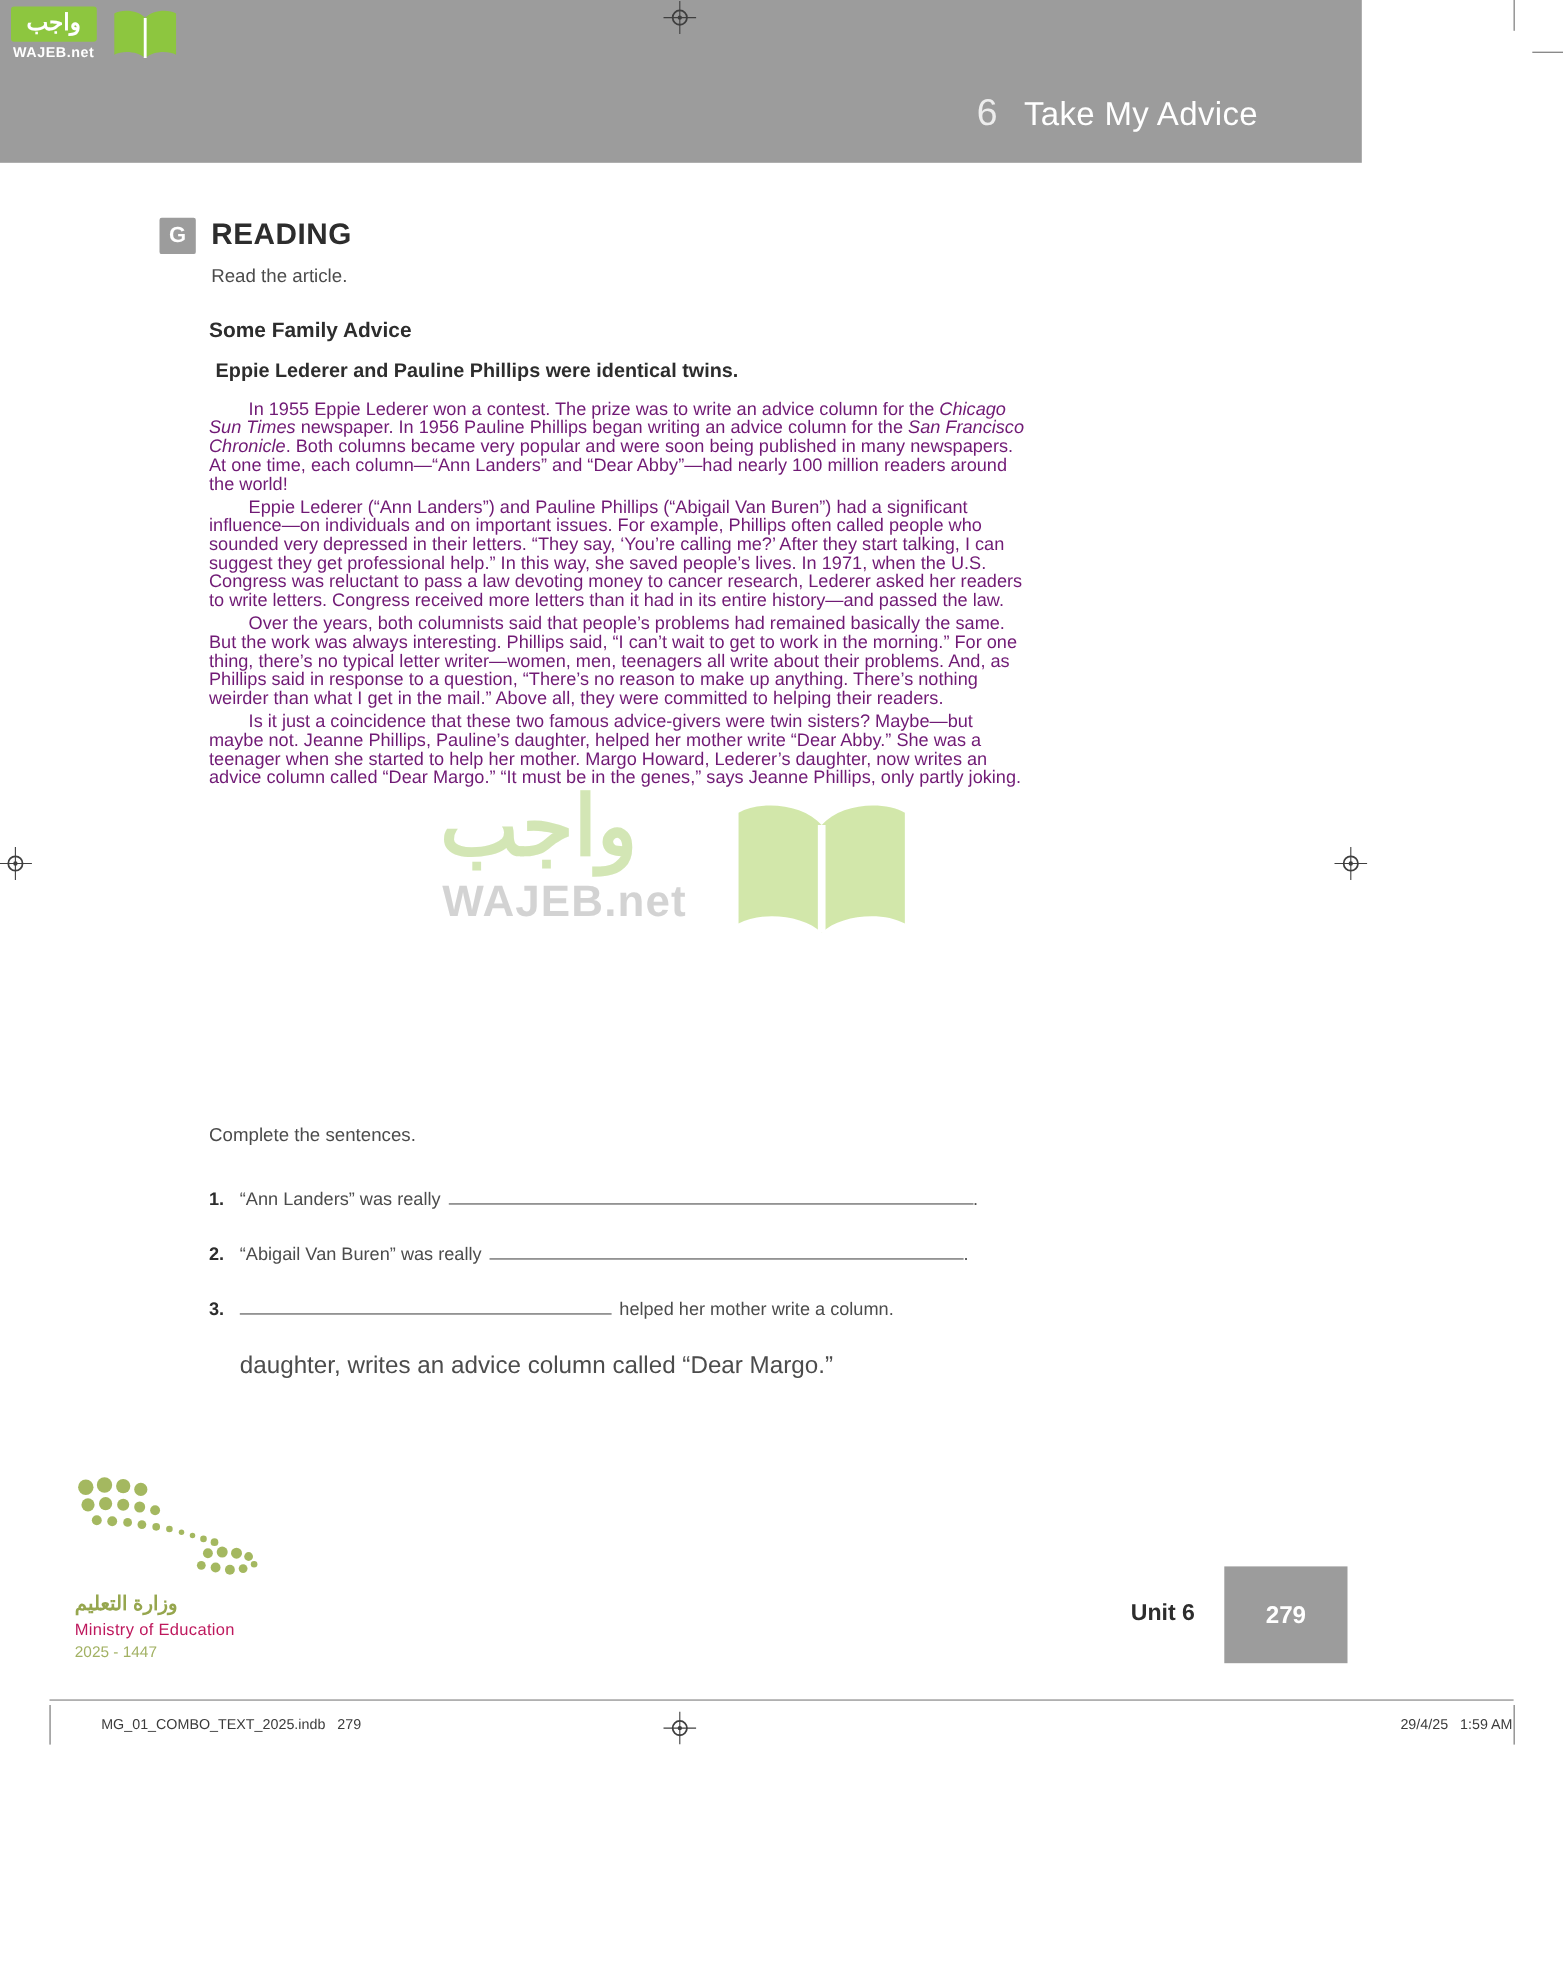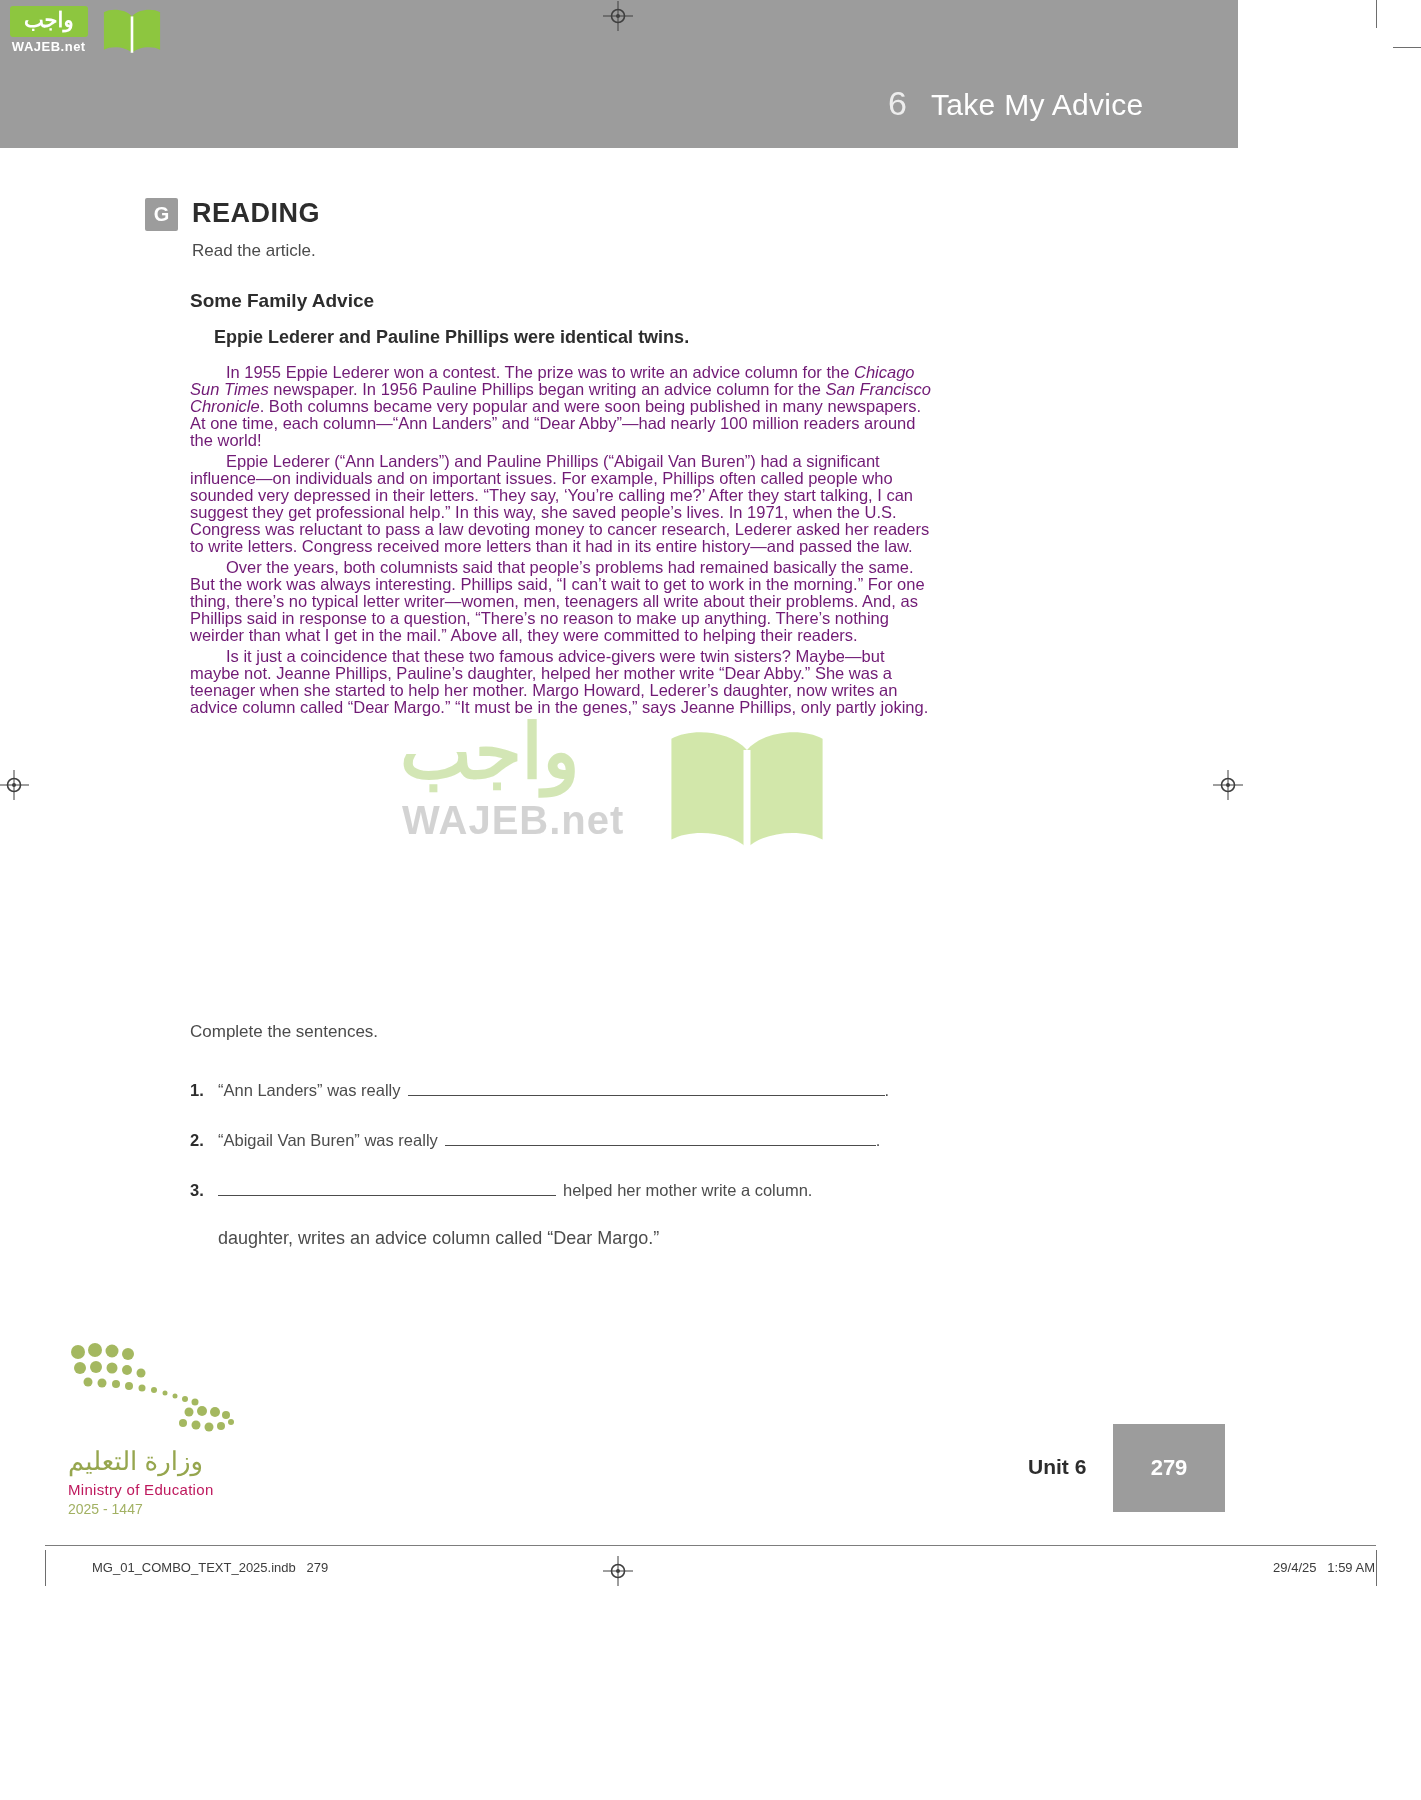--- a/index.html
+++ b/index.html
@@ -20,39 +20,39 @@
   .brand-badge { background: #8dc63f; color: #fff; font-weight: bold; font-size: 21px; padding: 2px 14px 5px; border-radius: 3px; }
   .brand-net { color: #ffffff; font-weight: bold; font-size: 13px; letter-spacing: .5px; margin-top: 2px; }
   
   .g-box { position: absolute; left: 145px; top: 198px; width: 33px; height: 33px; background: #9c9c9c;
            color: #fff; font-weight: bold; font-size: 20px; display: flex; align-items: center; justify-content: center; border-radius: 2px; }
   .reading-title { position: absolute; left: 192px; top: 198px; font-size: 27px; font-weight: bold; color: #2d2d2d; letter-spacing: .5px; }
   .read-instr { position: absolute; left: 192px; top: 241px; font-size: 17px; color: #4b4b4b; }
   
   .article { position: absolute; left: 190px; top: 290px; width: 748px; }
   .article-title { font-size: 19px; font-weight: bold; color: #2d2d2d; margin-bottom: 15px; }
-  .article-sub { font-size: 18px; font-weight: bold; color: #2d2d2d; margin: 0 0 16px 24px; }
+  .article-sub { font-size: 18px; font-weight: bold; color: #2d2d2d; margin: 0 0 16px 6px; }
   .para { font-size: 16.5px; line-height: 17px; color: #701a75; text-indent: 36px; margin-bottom: 4px; }
   .para i { font-style: italic; }
   
   .watermark { position: absolute; left: 400px; top: 726px; width: 450px; height: 140px; opacity: .5; pointer-events: none; }
   .wm-ar { position: absolute; left: 0; top: -12px; font-size: 76px; font-weight: bold; color: #a9cf6d; line-height: 1; }
   .wm-net { position: absolute; left: 2px; top: 72px; font-size: 40px; font-weight: bold; color: #a9a9a9; letter-spacing: 1px; }
   .wm-book { position: absolute; left: 252px; top: -4px; }
   
   .exercise { position: absolute; left: 190px; top: 1022px; width: 760px; color: #4c4c4c; }
   .ex-instr { font-size: 17px; color: #4b4b4b; margin-bottom: 36px; }
   .ex-item { font-size: 16.5px; line-height: 24px; margin-bottom: 26px; }
   .ex-num { display: inline-block; width: 28px; font-weight: bold; color: #2d2d2d; }
   .blank { display: inline-block; border-bottom: 1px solid #4c4c4c; height: 15px; }
   .ml { margin-left: 7px; }
-  .ex-cont { font-size: 18px; margin: 24px 0 0 28px; }
+  .ex-cont { font-size: 22px; margin: 24px 0 0 28px; }
   
   .ministry { position: absolute; left: 68px; top: 1338px; width: 240px; }
-  .min-ar { font-size: 26px; font-weight: normal; color: #96a64e; margin-top: 4px; direction: rtl; text-align: left; }
+  .min-ar { font-size: 18px; font-weight: bold; color: #96a64e; margin-top: 4px; direction: rtl; text-align: left; }
   .min-en { font-size: 15px; color: #be185d; margin-top: 4px; letter-spacing: .3px; }
   .min-years { font-size: 14px; color: #a2b163; margin-top: 3px; }
   
   .unit-label { position: absolute; left: 1028px; top: 1455px; font-size: 21px; font-weight: bold; color: #2d2d2d; }
   .page-tab { position: absolute; left: 1113px; top: 1424px; width: 112px; height: 88px; background: #9c9c9c;
               color: #fff; font-size: 22px; font-weight: bold; display: flex; align-items: center; justify-content: center; }
   .hairline { position: absolute; left: 45px; top: 1545px; width: 1331px; height: 1px; background: #7d7d7d; }
   .slug { position: absolute; top: 1560px; font-size: 13px; color: #3c3c3c; white-space: pre; margin-left: 32px; }
   .slug-left { left: 60px; }
   .slug-right { right: 46px; }

